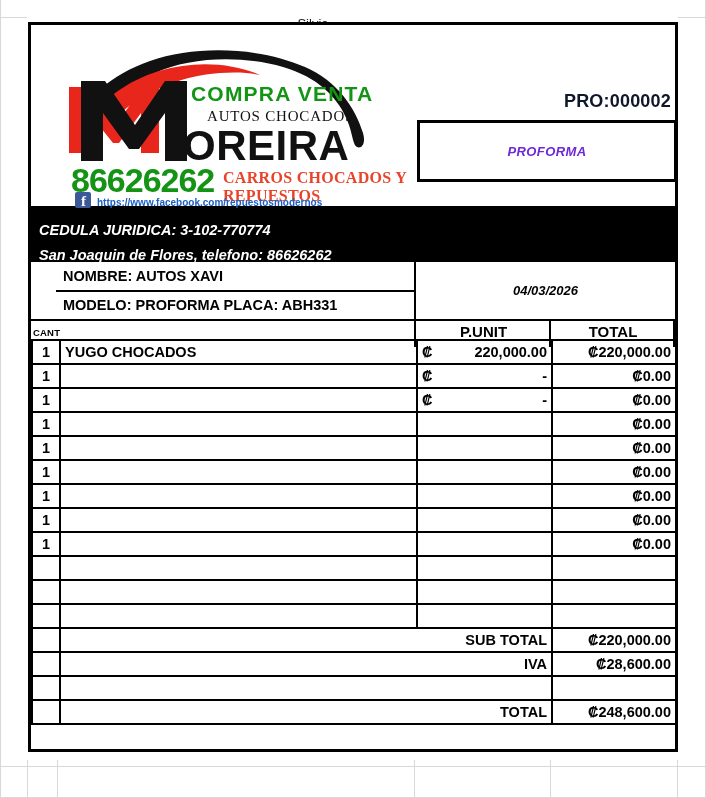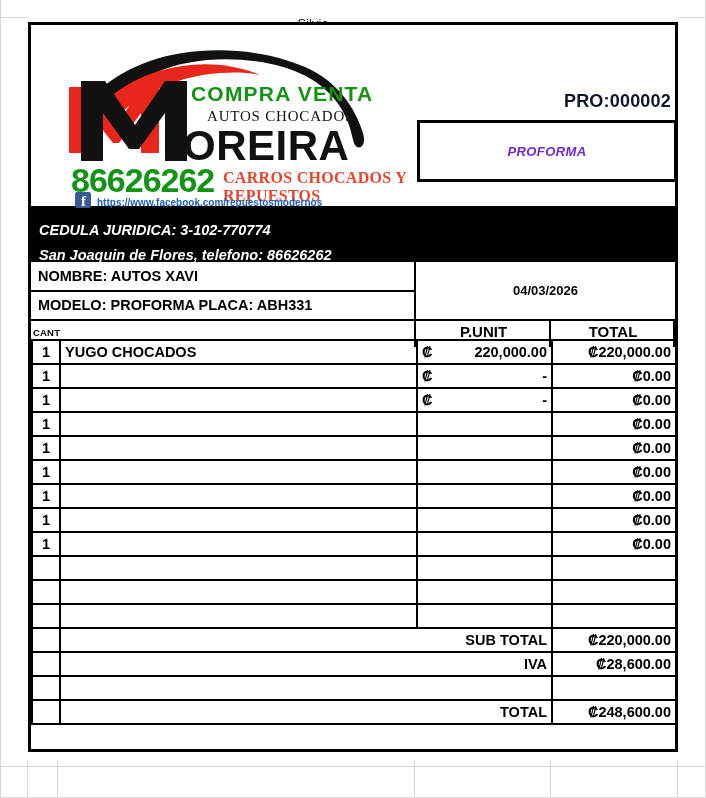--- a/index.html
+++ b/index.html
@@ -124,20 +124,21 @@
     height: 59px;
     border-bottom: 2px solid #000;
     box-sizing: border-box;
   }
   #customer-left {
     width: 385px;
     display: flex;
     flex-direction: column;
     border-right: 2px solid #000;
     box-sizing: border-box;
+    padding-left: 25px;
   }
   .cust-row {
     flex: 1;
     display: flex;
     align-items: center;
     padding-left: 7px;
     font-size: 14.5px;
     font-weight: 700;
     color: #000;
     white-space: nowrap;
@@ -146,20 +147,21 @@
   .cust-row.first { border-bottom: 2px solid #000; }
 
   #customer-right {
     flex: 1;
     display: flex;
     align-items: center;
     justify-content: center;
   }
   #customer-right span {
     font-size: 13px;
+    font-style: italic;
     font-weight: 700;
     color: #000;
   }
 
   
   #cant-strip {
     position: relative;
     height: 18px;
   }
   #cant-label {

